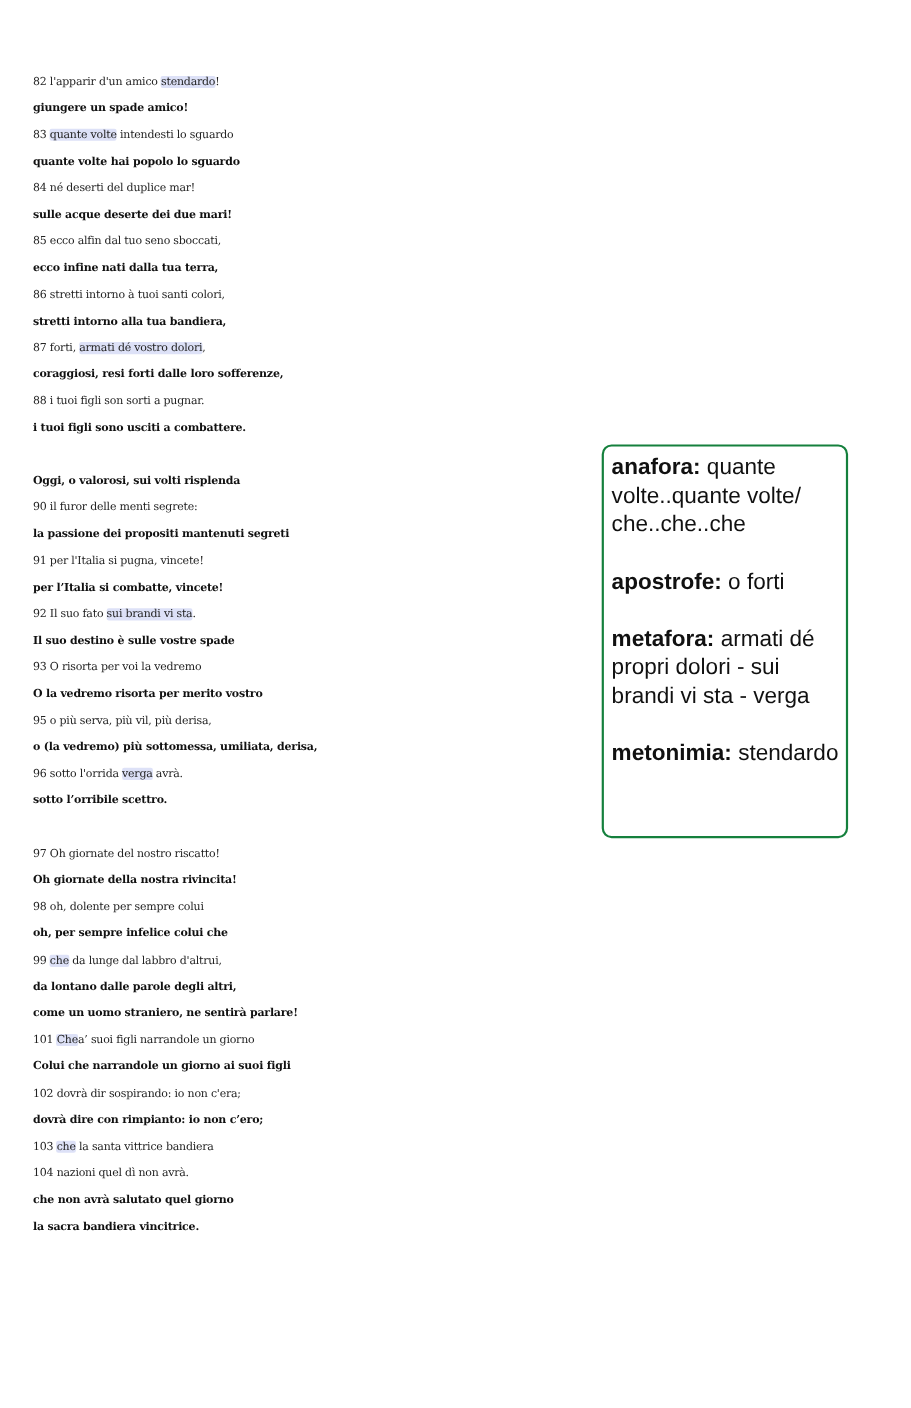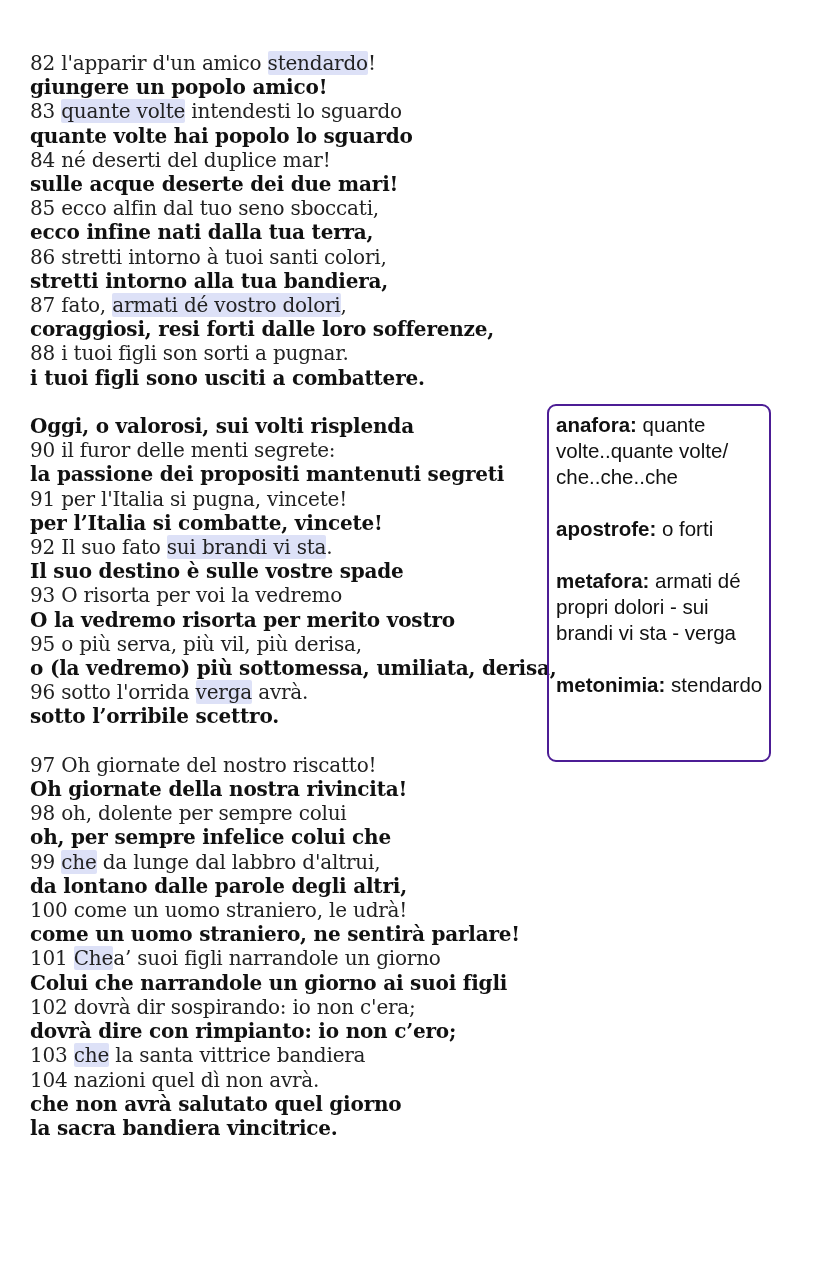--- a/index.html
+++ b/index.html
@@ -10,24 +10,24 @@
     body {
       width: 828px;
       height: 1280px;
       position: relative;
       overflow: hidden;
       color: #1c1c1c;
     }
     .poem {
       position: absolute;
       left: 30px;
-      top: 51px;
+      top: 63px;
       width: 500px;
       font-family: "DejaVu Serif", "Liberation Serif", serif;
-      font-size: 20px;
+      font-size: 10px;
       line-height: 24.2px;
     }
     .stanza {
       margin: 0 0 24.2px 0;
     }
     .line {
       display: block;
       white-space: nowrap;
       letter-spacing: -0.2px;
     }
@@ -42,21 +42,21 @@
     .hl {
       background: #dde1f7;
       border-radius: 2px;
     }
     .notes {
       position: absolute;
       left: 547px;
       top: 404px;
       width: 213px;
       height: 348px;
-      border: 2px solid #4c1d95;
+      border: 2px solid #15803d;
       border-radius: 9px;
       padding: 6px 0 0 7px;
       font-family: "Liberation Sans", "DejaVu Sans", sans-serif;
       font-size: 20.5px;
       line-height: 26px;
       color: #111111;
       box-sizing: content-box;
     }
     .note {
       margin: 0 0 26px 0;
@@ -64,30 +64,30 @@
     .note .term {
       font-weight: bold;
     }
   </style>
 </head>
 <body>
 
 <div class="poem" id="poem">
     <div class="stanza">
       <span class="line orig"><span>82</span> <span>l'apparir d'un amico </span><span class="hl">stendardo</span><span>!</span></span>
-      <span class="line para">giungere un popolo amico!</span>
+      <span class="line para">giungere un spade amico!</span>
       <span class="line orig"><span>83</span> <span></span><span class="hl">quante volte</span><span> intendesti lo sguardo</span></span>
       <span class="line para">quante volte hai popolo lo sguardo</span>
       <span class="line orig"><span>84</span> <span>né deserti del duplice mar!</span></span>
       <span class="line para">sulle acque deserte dei due mari!</span>
       <span class="line orig"><span>85</span> <span>ecco alfin dal tuo seno sboccati,</span></span>
       <span class="line para">ecco infine nati dalla tua terra,</span>
       <span class="line orig"><span>86</span> <span>stretti intorno à tuoi santi colori,</span></span>
       <span class="line para">stretti intorno alla tua bandiera,</span>
-      <span class="line orig"><span>87</span> <span>fato, </span><span class="hl">armati dé vostro dolori</span><span>,</span></span>
+      <span class="line orig"><span>87</span> <span>forti, </span><span class="hl">armati dé vostro dolori</span><span>,</span></span>
       <span class="line para">coraggiosi, resi forti dalle loro sofferenze,</span>
       <span class="line orig"><span>88</span> <span>i tuoi figli son sorti a pugnar.</span></span>
       <span class="line para">i tuoi figli sono usciti a combattere.</span>
     </div>
     <div class="stanza">
       <span class="line para">Oggi, o valorosi, sui volti risplenda</span>
       <span class="line orig"><span>90</span> <span>il furor delle menti segrete:</span></span>
       <span class="line para">la passione dei propositi mantenuti segreti</span>
       <span class="line orig"><span>91</span> <span>per l'Italia si pugna, vincete!</span></span>
       <span class="line para">per l’Italia si combatte, vincete!</span>
@@ -100,21 +100,20 @@
       <span class="line orig"><span>96</span> <span>sotto l'orrida </span><span class="hl">verga</span><span> avrà.</span></span>
       <span class="line para">sotto l’orribile scettro.</span>
     </div>
     <div class="stanza">
       <span class="line orig"><span>97</span> <span>Oh giornate del nostro riscatto!</span></span>
       <span class="line para">Oh giornate della nostra rivincita!</span>
       <span class="line orig"><span>98</span> <span>oh, dolente per sempre colui</span></span>
       <span class="line para">oh, per sempre infelice colui che</span>
       <span class="line orig"><span>99</span> <span></span><span class="hl">che</span><span> da lunge dal labbro d'altrui,</span></span>
       <span class="line para">da lontano dalle parole degli altri,</span>
-      <span class="line orig"><span>100</span> <span>come un uomo straniero, le udrà!</span></span>
       <span class="line para">come un uomo straniero, ne sentirà parlare!</span>
       <span class="line orig"><span>101</span> <span></span><span class="hl">Che</span><span>a’ suoi figli narrandole un giorno</span></span>
       <span class="line para">Colui che narrandole un giorno ai suoi figli</span>
       <span class="line orig"><span>102</span> <span>dovrà dir sospirando: io non c'era;</span></span>
       <span class="line para">dovrà dire con rimpianto: io non c’ero;</span>
       <span class="line orig"><span>103</span> <span></span><span class="hl">che</span><span> la santa vittrice bandiera</span></span>
       <span class="line orig"><span>104</span> <span>nazioni quel dì non avrà.</span></span>
       <span class="line para">che non avrà salutato quel giorno</span>
       <span class="line para">la sacra bandiera vincitrice.</span>
     </div>

